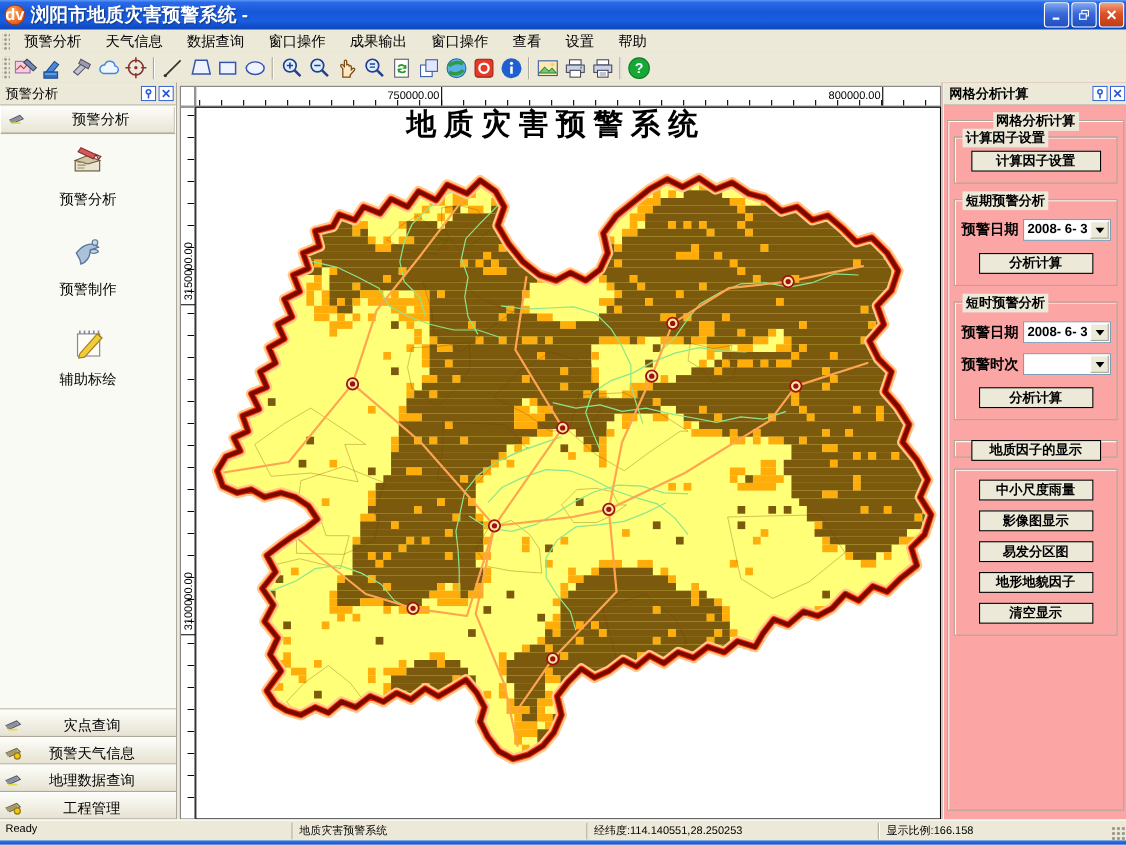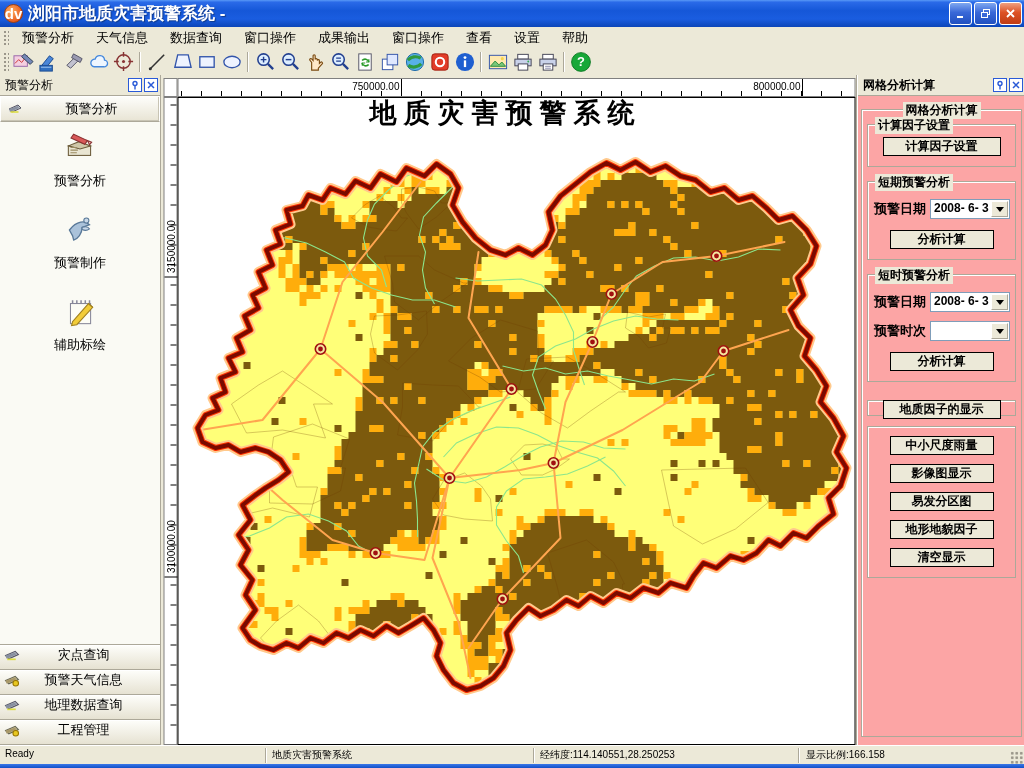--- a/index.html
+++ b/index.html
@@ -38,21 +38,21 @@
   .panel-header .cap{flex:1;}
   .ph-btn{width:14px;height:14px;margin-left:2px;}
   .section-bar{height:24px;display:flex;align-items:center;
     background:linear-gradient(180deg,#fdfdfa,#e8e4d4);border:1px solid #fff;
     border-bottom:1px solid #aca899;box-shadow:inset -1px -1px 0 #c8c4b4;}
   .section-bar .txt{flex:1;text-align:center;font-size:13px;}
   .items-area{flex:1;background:#fafaf4;border-bottom:1px solid #aca899;
     display:flex;flex-direction:column;align-items:center;padding-top:8px;overflow:hidden;}
   .big-item{display:flex;flex-direction:column;align-items:center;margin-bottom:22px;}
   .big-item .lbl{font-size:13px;margin-top:3px;}
-  .group-bar{height:23px;display:flex;align-items:flex-start;
+  .group-bar{height:23px;display:flex;align-items:flex-end;
     background:linear-gradient(180deg,#fdfdf9,#e6e2d2);
     border-top:1px solid #fff;border-bottom:1px solid #aca899;}
   .group-bar .ic{width:22px;margin-left:3px;}
   .group-bar .txt{flex:1;text-align:center;font-size:13px;margin-right:18px;}
   
   #map-area{position:absolute;left:161px;top:0;width:696px;height:670px;background:#ECE9D8;}
   #map-svg{position:absolute;left:0;top:0;}
   
   #right-panel{position:absolute;left:857px;top:0;width:167px;height:670px;background:#fca5a5;
     border-left:1px solid #fff;box-shadow:-1px 0 0 #aca899;display:flex;flex-direction:column;font-weight:bold;}

